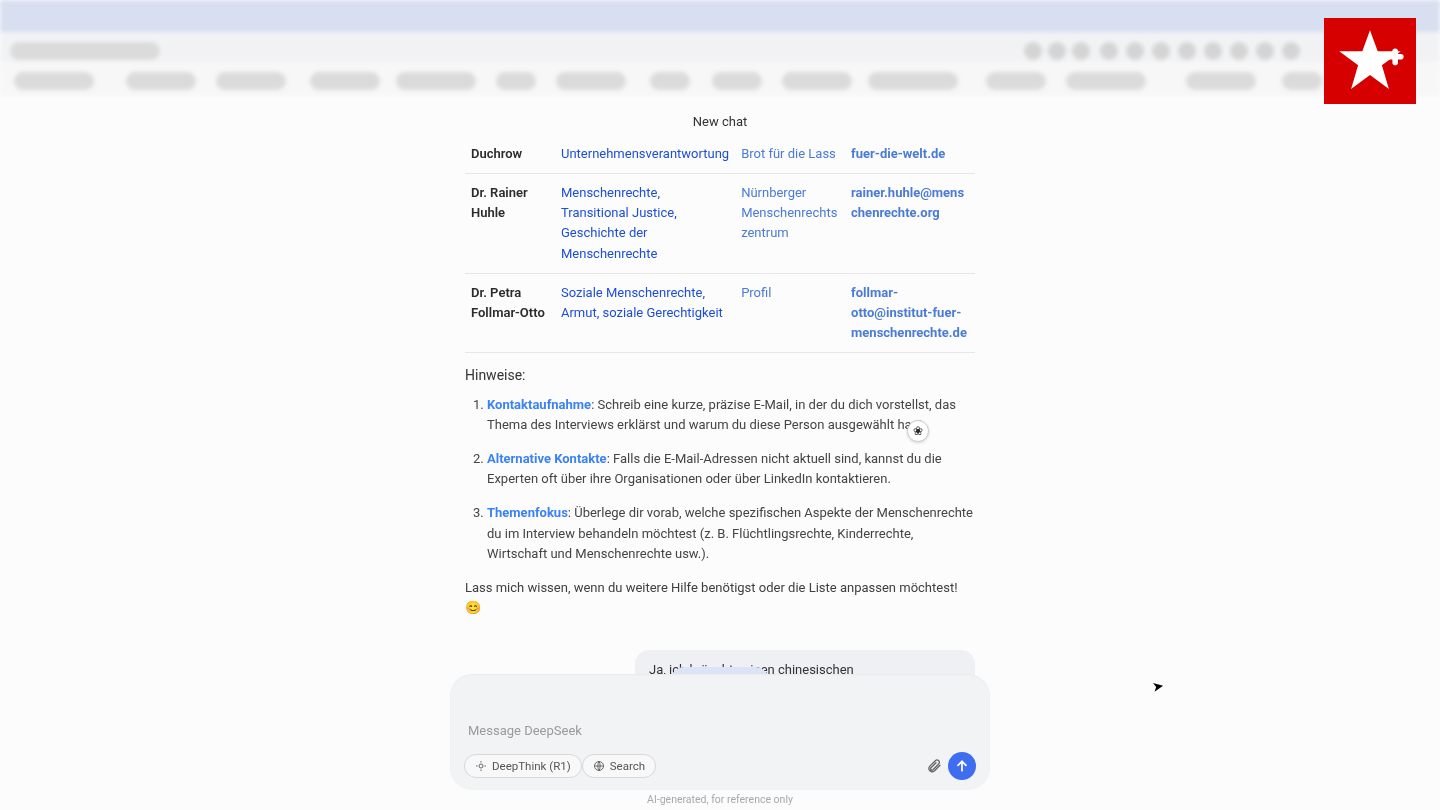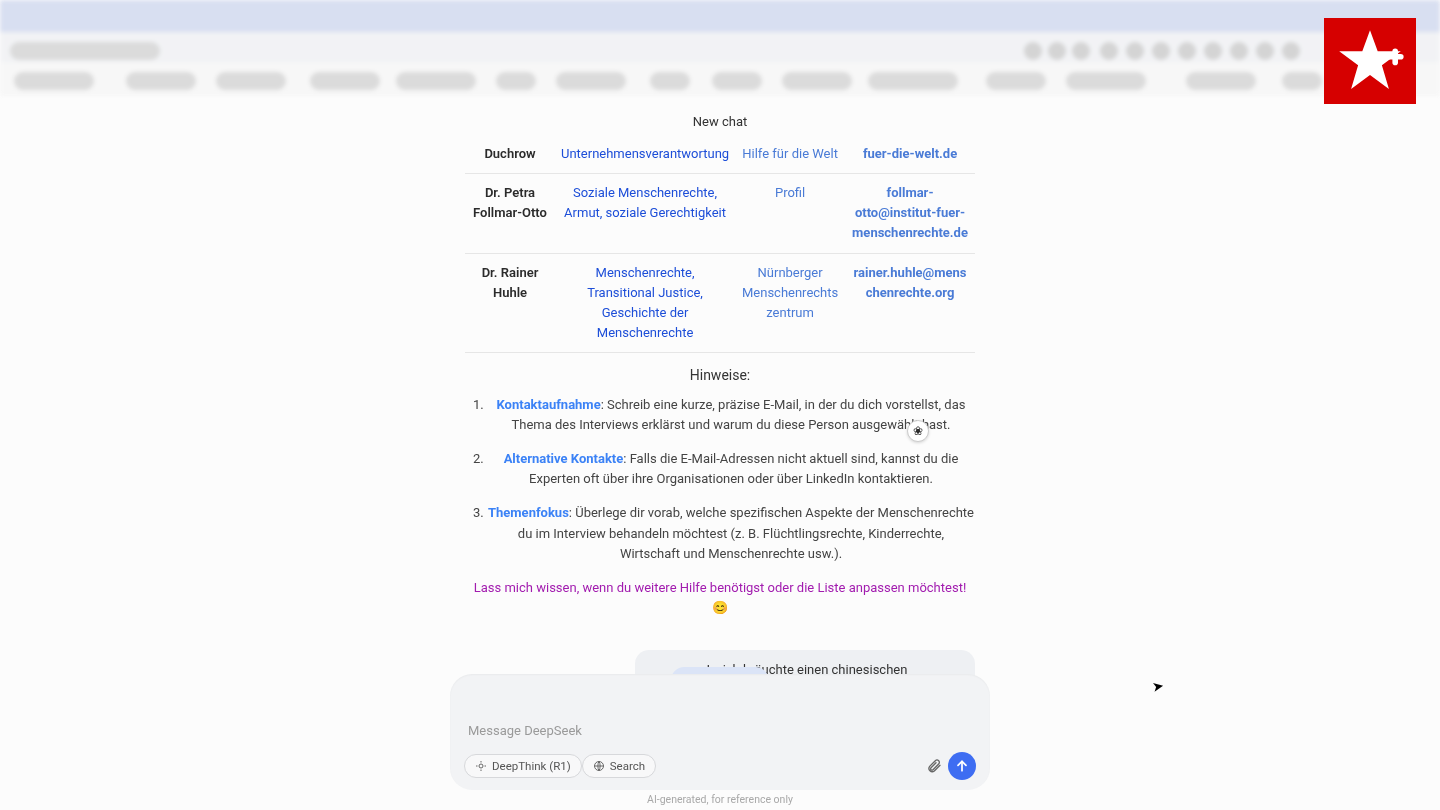--- a/index.html
+++ b/index.html
@@ -51,38 +51,37 @@
 
   .page-title {
     font-size:13px; color:#333; margin:14px 0 6px;
   }
 
   .content {
     width: 510px;
     font-size: 13.5px;
     line-height: 1.55;
     color: #3a3a3a;
-    text-align: center;
   }
 
   
   table { width:100%; border-collapse:collapse; }
   td { padding:9px 6px; border-bottom:1px solid #e6e6e6; vertical-align:top; font-size:13px; }
   td:first-child { width:90px; font-weight:600; color:#2b2b2b; }
   td:nth-child(2) { width:180px; color:#1d4ed8; }
   td:nth-child(3) { width:110px; }
   td:nth-child(4) { width:130px;font-weight:bold; }
   .link { color:#4a7bd6; word-break:break-word; }
 
   
   .section-title { font-size:14px; color:#333; margin:12px 0 8px; }
   ol { padding-left:22px; }
   ol li { margin-bottom:14px; font-size:13px; line-height:1.55; color:#444; }
   ol li b { color:#3b82f6; }
-  .closing { font-size:13px; color:#a21caf; margin-top:8px; }
+  .closing { font-size:13px; color:#404040; margin-top:8px; }
 
   
   .float-badge {
     position:absolute; top:420px; left:907px; width:22px; height:22px;
     border-radius:50%; background:#fff; border:1px solid #ccc;
     display:flex; align-items:center; justify-content:center;
     box-shadow:0 1px 3px rgba(0,0,0,0.15);
     font-size:12px;
   }
 
@@ -194,34 +193,34 @@
 
 <div class="main">
   <div class="page-title">New chat</div>
 
   <div class="content">
     <table>
       <tbody>
         <tr>
           <td>Duchrow</td>
           <td>Unternehmensverantwortung</td>
-          <td><span class="link">Hilfe für die Welt</span></td>
+          <td><span class="link">Brot für die Lass</span></td>
           <td><span class="link">fuer-die-welt.de</span></td>
+        </tr>
+        <tr>
+          <td>Dr. Rainer Huhle</td>
+          <td>Menschenrechte, Transitional Justice, Geschichte der Menschenrechte</td>
+          <td><span class="link">Nürnberger Menschenrechtszentrum</span></td>
+          <td><span class="link">rainer.huhle@menschenrechte.org</span></td>
         </tr>
         <tr>
           <td>Dr. Petra Follmar-Otto</td>
           <td>Soziale Menschenrechte, Armut, soziale Gerechtigkeit</td>
           <td><span class="link">Profil</span></td>
           <td><span class="link">follmar-otto@institut-fuer-menschenrechte.de</span></td>
-        </tr>
-        <tr>
-          <td>Dr. Rainer Huhle</td>
-          <td>Menschenrechte, Transitional Justice, Geschichte der Menschenrechte</td>
-          <td><span class="link">Nürnberger Menschenrechtszentrum</span></td>
-          <td><span class="link">rainer.huhle@menschenrechte.org</span></td>
         </tr>
       </tbody>
     </table>
 
     <div class="section-title">Hinweise:</div>
     <ol>
       <li><b>Kontaktaufnahme</b><span>: Schreib eine kurze, präzise E-Mail, in der du dich vorstellst, das Thema des Interviews erklärst und warum du diese Person ausgewählt hast.</span></li>
       <li><b>Alternative Kontakte</b><span>: Falls die E-Mail-Adressen nicht aktuell sind, kannst du die Experten oft über ihre Organisationen oder über LinkedIn kontaktieren.</span></li>
       <li><b>Themenfokus</b><span>: Überlege dir vorab, welche spezifischen Aspekte der Menschenrechte du im Interview behandeln möchtest (z. B. Flüchtlingsrechte, Kinderrechte, Wirtschaft und Menschenrechte usw.).</span></li>
     </ol>

